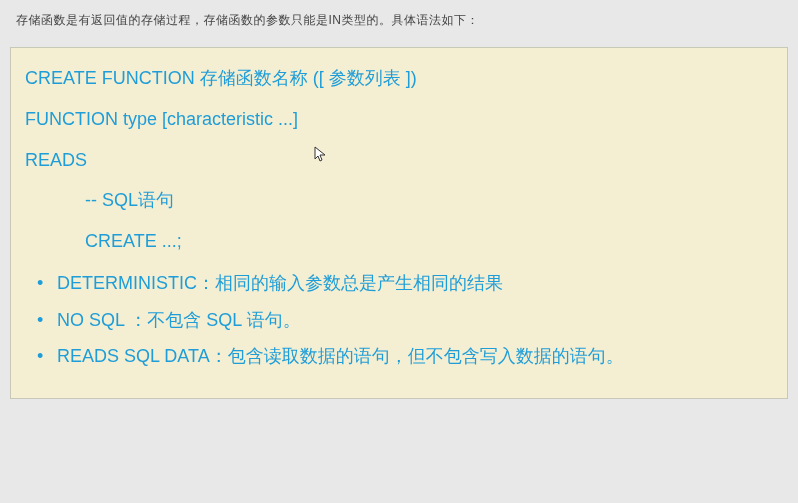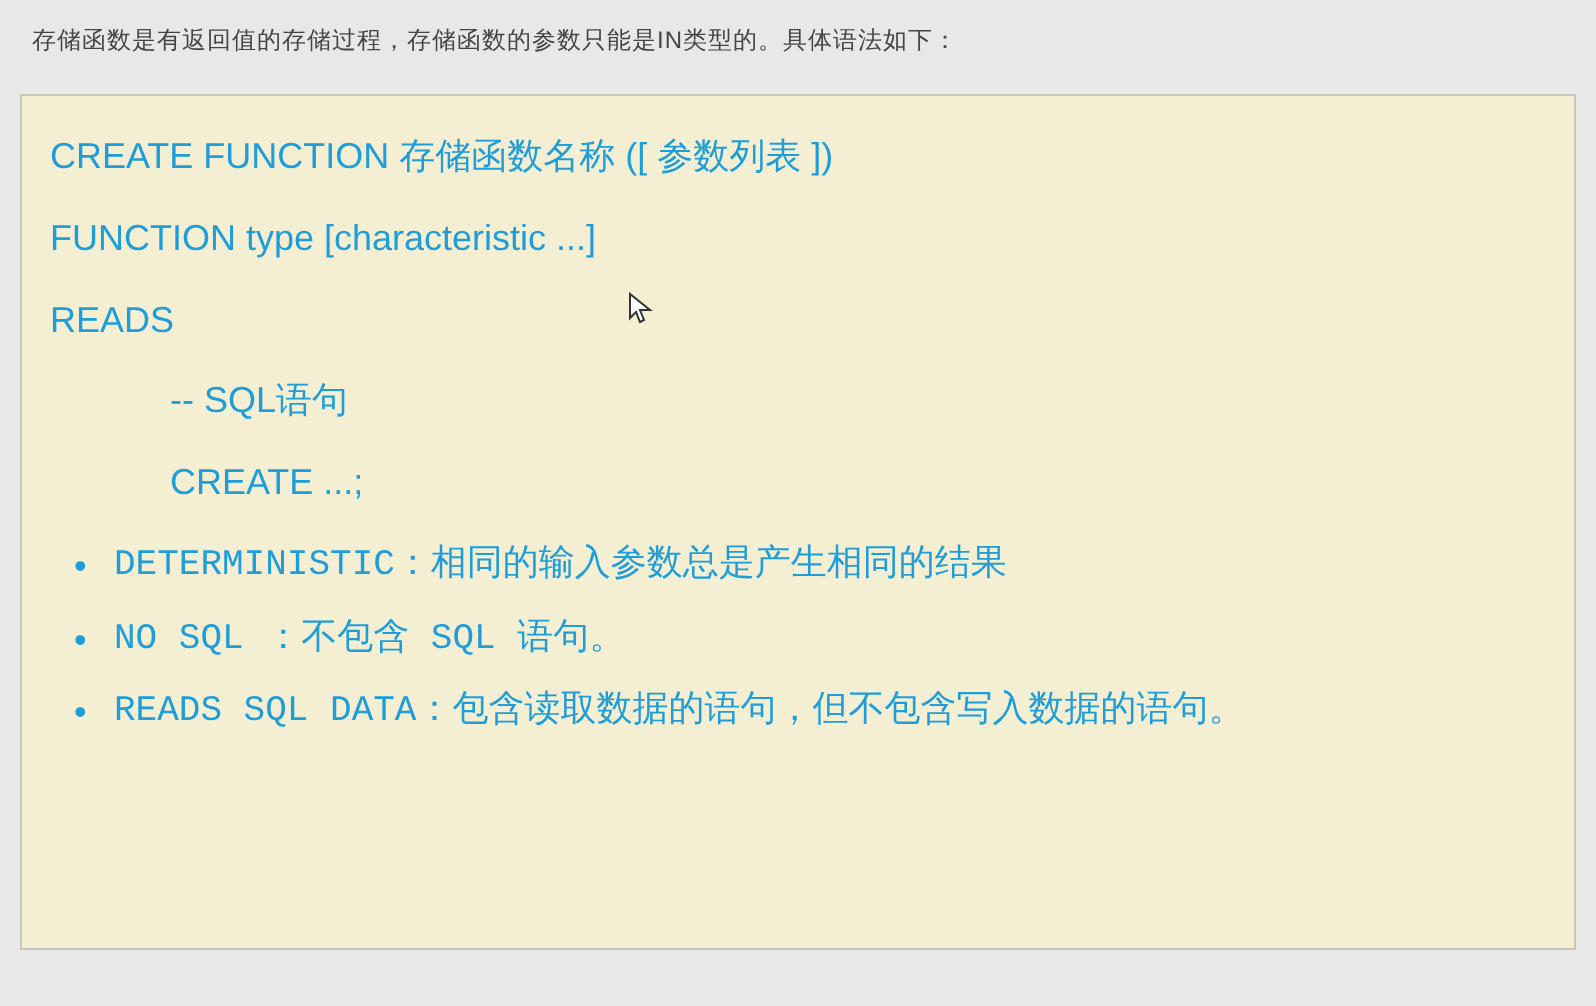--- a/index.html
+++ b/index.html
@@ -19,21 +19,21 @@
       color: #444;
       font-size: 12px;
       margin-bottom: 18px;
       padding-left: 6px;
       letter-spacing: 0.5px;
     }
     .code-block {
       background: #f4efd3;
       border: 1px solid #c8c8b8;
       padding: 16px 26px 10px 14px;
-      height: 428px;
+      height: 352px;
       position: relative;
     }
     .code-line {
       color: #1f9dd8;
       font-size: 18px;
       line-height: 1.6;
       margin-bottom: 12px;
       font-family: "Microsoft YaHei", Arial, sans-serif;
     }
     .code-line.indent1 {
@@ -58,21 +58,20 @@
       align-items: flex-start;
     }
     .bullet-dot {
       display: inline-block;
       width: 28px;
       padding-left: 8px;
       flex-shrink: 0;
     }
     .bullet-text {
       flex: 1;
-      font-family: Liberation Mono, monospace;
     }
     .cursor {
       position: absolute;
       left: 303px;
       top: 98px;
       font-size: 16px;
       color: #333;
       pointer-events: none;
     }
   </style>

